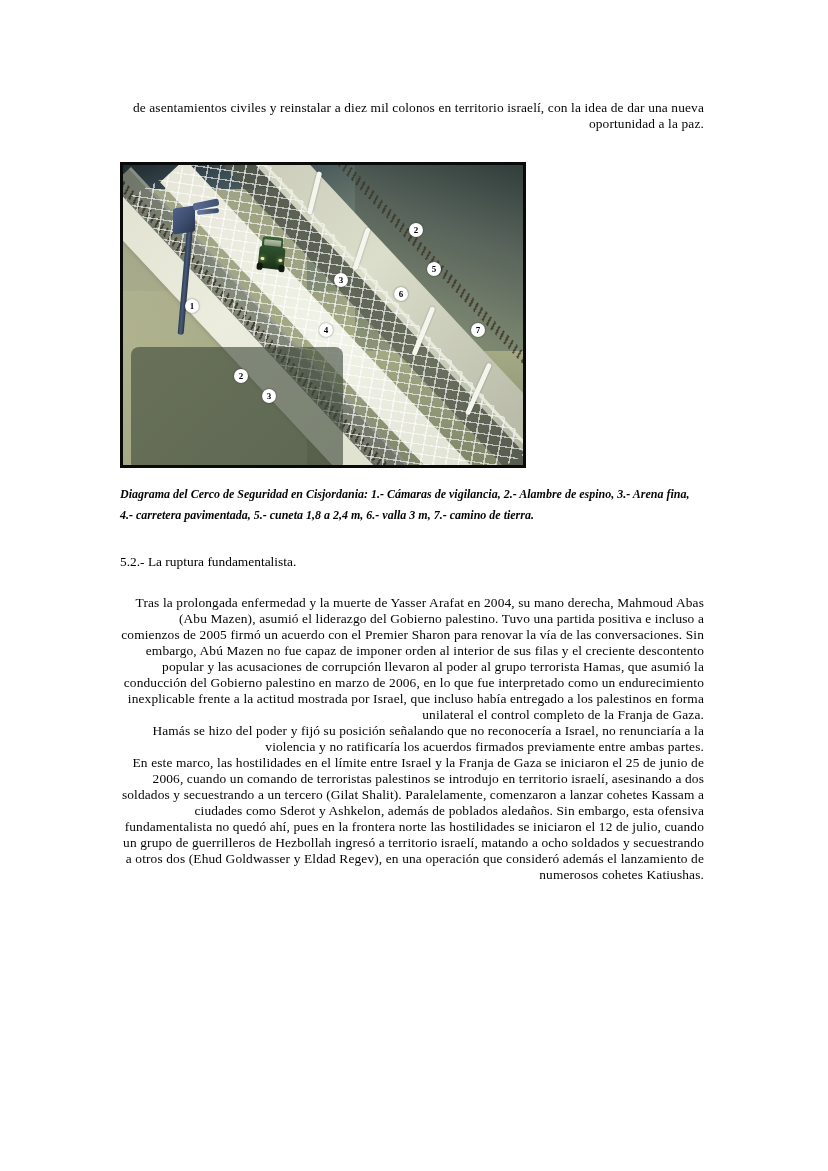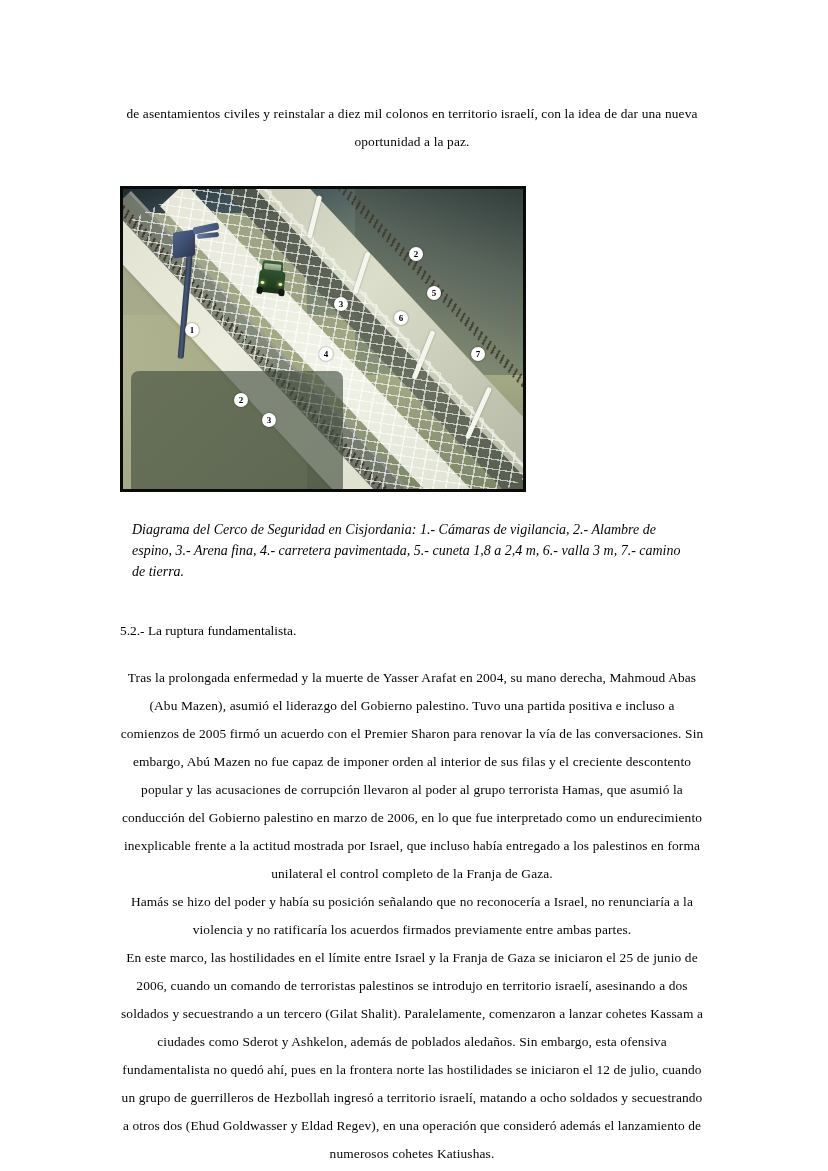--- a/index.html
+++ b/index.html
@@ -26,34 +26,35 @@
   .content {
     position: absolute;
     left: 120px;
     top: 100px;
     width: 584px;
   }
 
   
   .para {
     font-size: 13.4px;
-    line-height: 28px;
-    text-align: center;
+    line-height: 16px;
+    text-align: right;
     margin: 0;
     color: #050505;
     letter-spacing: 0.01em;
   }
   .intro-para { margin-bottom: 0; }
 
   .caption {
     font-style: italic;
-    font-size: 14px;
+    font-size: 12px;
     line-height: 20.9px;
-    margin: 12px;
+    margin: 0;
     color: #050505;
+    font-weight: bold;
   }
 
   .heading {
     font-weight: normal;
     font-size: 13.4px;
     line-height: 20.9px;
     margin: 0;
     color: #000;
   }
 
@@ -389,17 +390,17 @@
 
     <p class="caption">Diagrama del Cerco de Seguridad en Cisjordania: 1.- Cámaras de vigilancia, 2.- Alambre de espino, 3.- Arena fina, 4.- carretera pavimentada, 5.- cuneta 1,8 a 2,4 m, 6.- valla 3 m, 7.- camino de tierra.</p>
 
     <div class="spacer-26"></div>
 
     <h2 class="heading">5.2.- La ruptura fundamentalista.</h2>
 
     <div class="spacer-22"></div>
 
     <p class="para">Tras la prolongada enfermedad y la muerte de Yasser Arafat en 2004, su mano derecha, Mahmoud Abas (Abu Mazen), asumió el liderazgo del Gobierno palestino. Tuvo una partida positiva e incluso a comienzos de 2005  firmó un acuerdo con el Premier Sharon para renovar la vía de las conversaciones. Sin embargo, Abú Mazen no fue capaz de imponer orden al interior de sus filas y el creciente descontento popular y las acusaciones de corrupción llevaron al poder al grupo terrorista Hamas, que asumió la conducción del Gobierno palestino en marzo de 2006, en lo que fue interpretado como un endurecimiento inexplicable frente a la actitud mostrada por Israel, que incluso había entregado a los palestinos en forma unilateral el control completo de la Franja de Gaza.</p>
-    <p class="para">Hamás se hizo del poder y había su posición señalando que no reconocería a Israel, no renunciaría a la violencia y no ratificaría los acuerdos firmados previamente entre ambas partes.</p>
+    <p class="para">Hamás se hizo del poder y fijó su posición señalando que no reconocería a Israel, no renunciaría a la violencia y no ratificaría los acuerdos firmados previamente entre ambas partes.</p>
     <p class="para">En este marco, las hostilidades en el límite entre Israel y la Franja de Gaza se iniciaron el 25 de junio de 2006, cuando un comando de terroristas palestinos se introdujo en territorio israelí, asesinando a dos soldados y secuestrando a un tercero (Gilat Shalit). Paralelamente, comenzaron a lanzar cohetes Kassam a ciudades como Sderot y Ashkelon, además de poblados aledaños. Sin embargo, esta ofensiva fundamentalista no quedó ahí, pues en la frontera norte  las hostilidades se iniciaron el 12 de julio, cuando un grupo de guerrilleros de Hezbollah ingresó a territorio israelí, matando a ocho soldados y secuestrando a otros dos (Ehud Goldwasser y Eldad Regev), en una operación que consideró además el lanzamiento de numerosos cohetes Katiushas.</p>
 
   </div>
 </div>
 
 </body></html>

